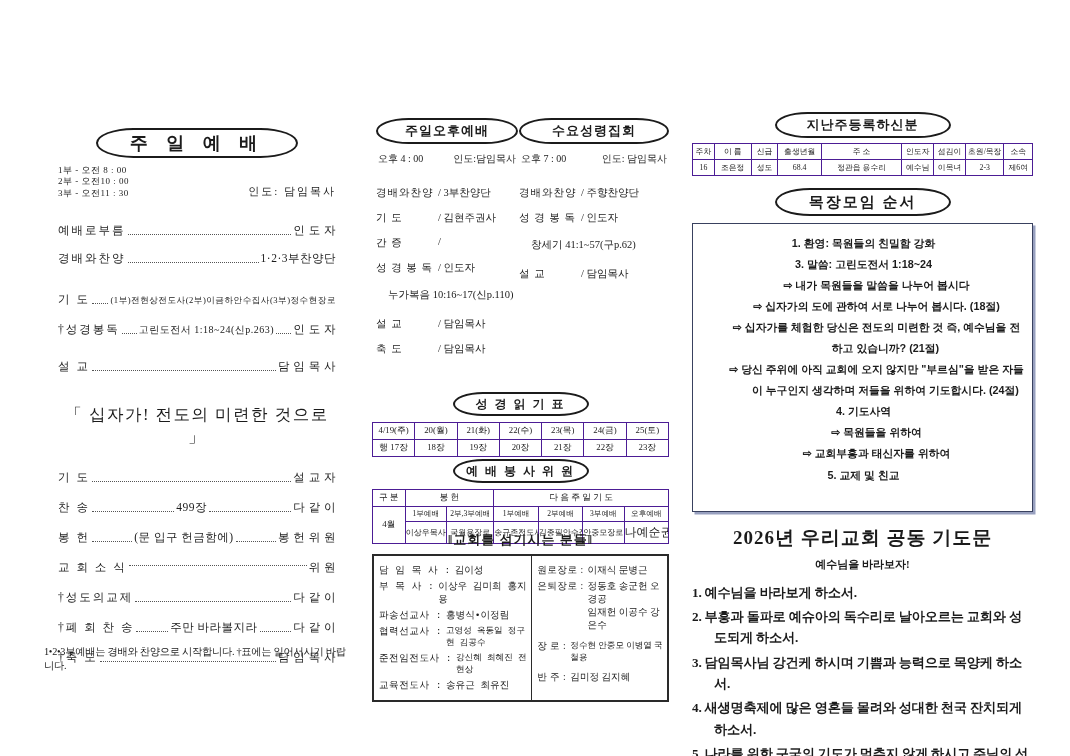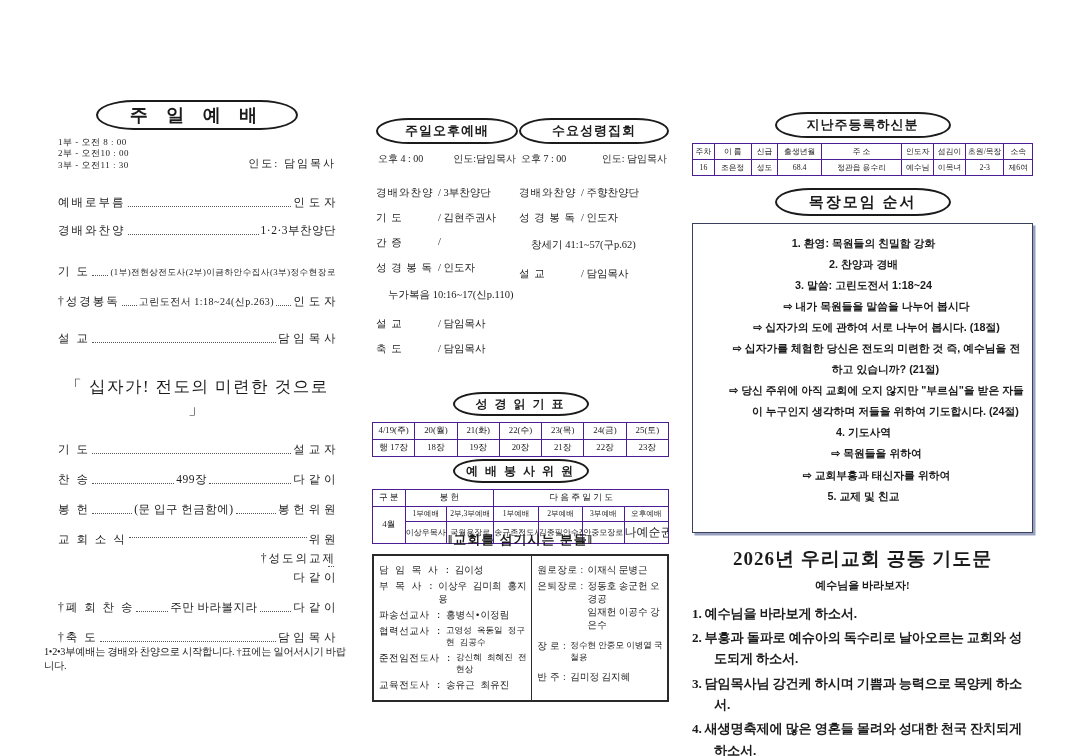--- a/index.html
+++ b/index.html
@@ -1,21 +1,21 @@
 <!DOCTYPE html>
 <html><head>
 <meta charset="utf-8">
 <style>
   html,body{margin:0;padding:0;background:#e8e8e8;}
   .page{position:relative;width:1070px;height:756px;background:#ffffff;
         font-family:"Liberation Serif",serif;color:#1b1b1b;overflow:hidden;}
   .stadium{border:2px solid #1b1b1b;border-radius:60px/24px;text-align:center;
            font-weight:bold;background:#fff;}
   
-  .col-left{position:absolute;left:58px;top:100px;width:278px;}
+  .col-left{position:absolute;left:58px;top:128px;width:278px;}
   .t-main{width:198px;height:26px;line-height:26px;margin:0 auto;font-size:18px;letter-spacing:7px;}
   .times-row{display:flex;justify-content:space-between;align-items:flex-end;margin-top:7px;}
   .times{font-size:9px;line-height:1.25;letter-spacing:.5px;}
   .leadr{font-size:11px;letter-spacing:2px;}
   .wrow{display:flex;align-items:flex-end;font-size:11.5px;white-space:nowrap;}
   .wrow .wlabel{letter-spacing:2px;}
   .wrow .dots{flex:1;border-bottom:1px dotted #555;margin:0 2px 3px 2px;min-width:6px;}
   .wrow.small-right .wright{font-size:8.6px;}
   .wrow .wright,.wrow .wmid{letter-spacing:.5px;}
   .sermon-title{text-align:center;font-size:16.5px;letter-spacing:1.5px;margin:30px 0 22px;}
@@ -121,21 +121,21 @@
       <span class="dots"></span>
       <span class="wmid">(문 입구 헌금함에)</span>
       <span class="dots"></span>
       <span class="wright">봉 헌 위 원</span>
     </div>
     <div class="wrow" style="margin-top:15px;align-items:center;">
       <span class="wlabel">교 회 소 식</span>
       <span class="dots"></span>
       <span class="wright">위       원</span>
     </div>
-    <div class="wrow" style="margin-top:4px;flex-direction:column;">
+    <div class="wrow" style="margin-top:15px;">
       <span class="wlabel">†성도의교제</span>
       <span class="dots"></span>
       <span class="wright">다  같  이</span>
     </div>
     <div class="wrow" style="margin-top:15px;">
       <span class="wlabel">†폐 회 찬 송</span>
       <span class="dots"></span>
       <span class="wmid">주만 바라볼지라</span>
       <span class="dots"></span>
       <span class="wright">다  같  이</span>
@@ -354,21 +354,20 @@
         <td style="font-size:7.8px;">이목녀</td>
         <td style="font-size:7.8px;">2-3</td>
         <td style="font-size:7.8px;">제6여</td>
       </tr>
     </tbody>
       </table>
 
     <div class="stadium t-mok">목장모임 순서</div>
     <div class="mok-box">
       <div class="mok-line">1. 환영:  목원들의 친밀함 강화</div>
-      <div class="mok-line">2. 찬양과 경배</div>
       <div class="mok-line">3. 말씀:  고린도전서 1:18~24</div>
       <div class="mok-line ind">⇨ 내가 목원들을 말씀을 나누어 봅시다</div>
       <div class="mok-line ind">⇨ 십자가의 도에 관하여 서로 나누어 봅시다. (18절)</div>
       <div class="mok-line ind">⇨ 십자가를 체험한 당신은 전도의 미련한 것 즉, 예수님을 전하고 있습니까? (21절)</div>
       <div class="mok-line ind">⇨ 당신 주위에 아직 교회에 오지 않지만 "부르심"을 받은 자들이 누구인지 생각하며 저들을 위하여 기도합시다. (24절)</div>
       <div class="mok-line">4. 기도사역</div>
       <div class="mok-line ind">⇨ 목원들을 위하여</div>
       <div class="mok-line ind">⇨ 교회부흥과 태신자를 위하여</div>
       <div class="mok-line">5. 교제 및 친교</div>
     </div>

